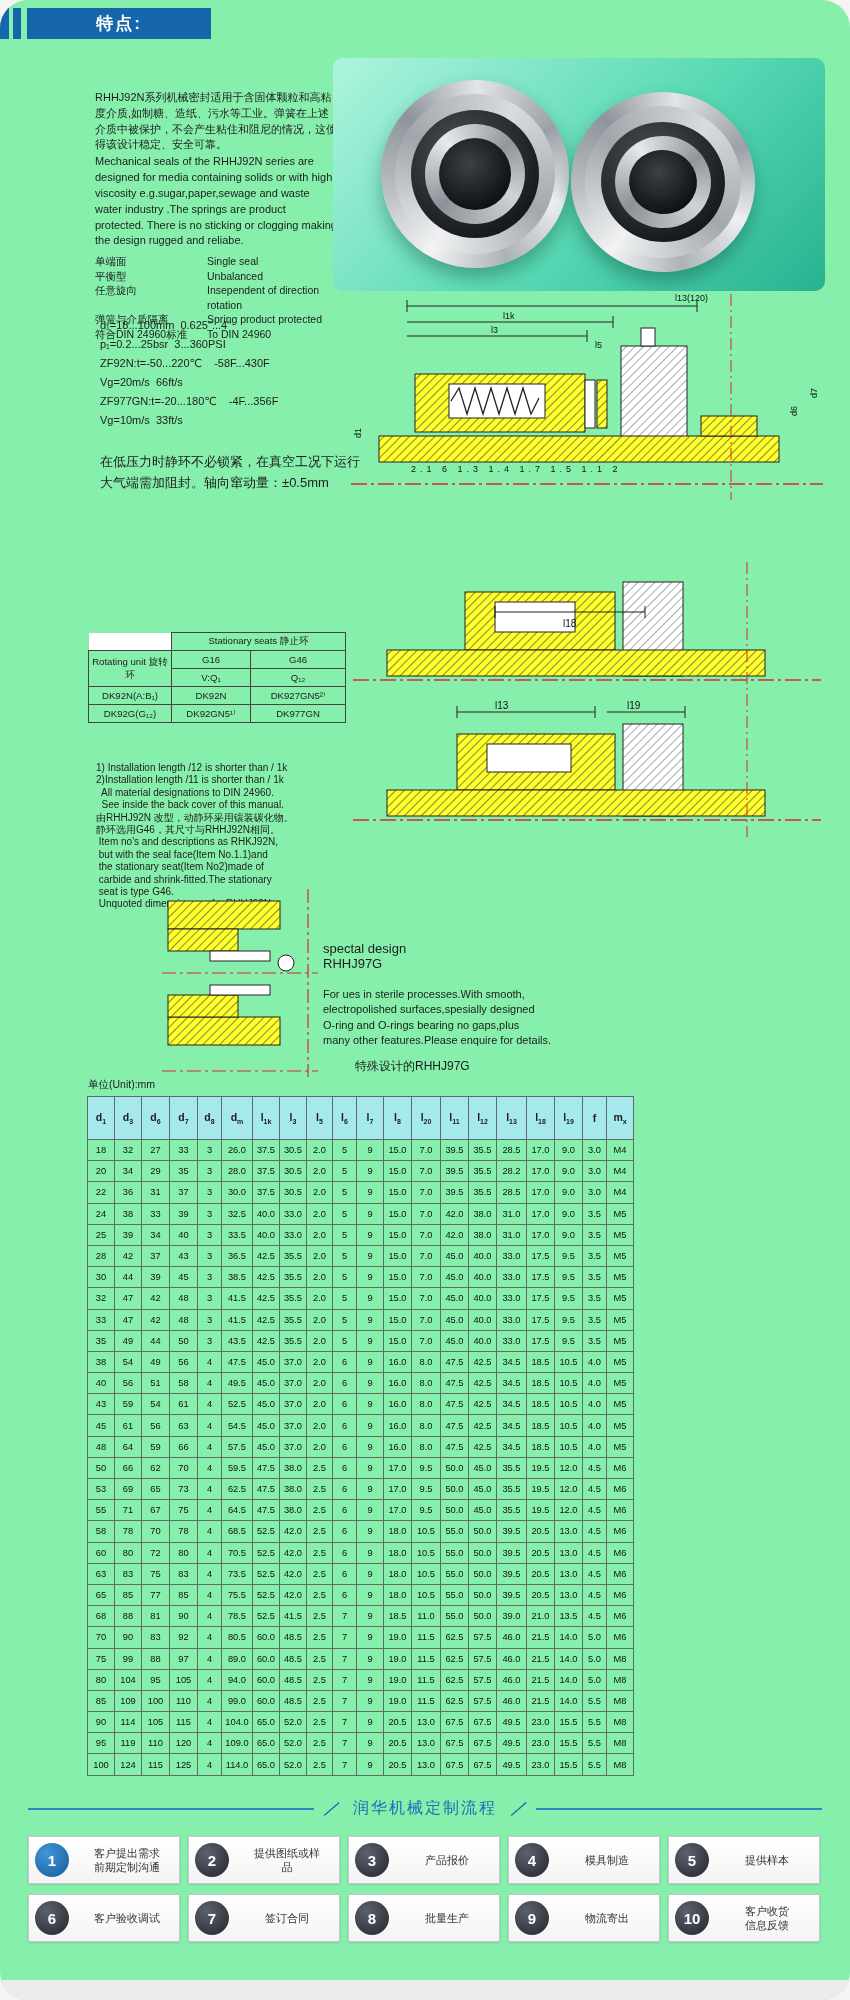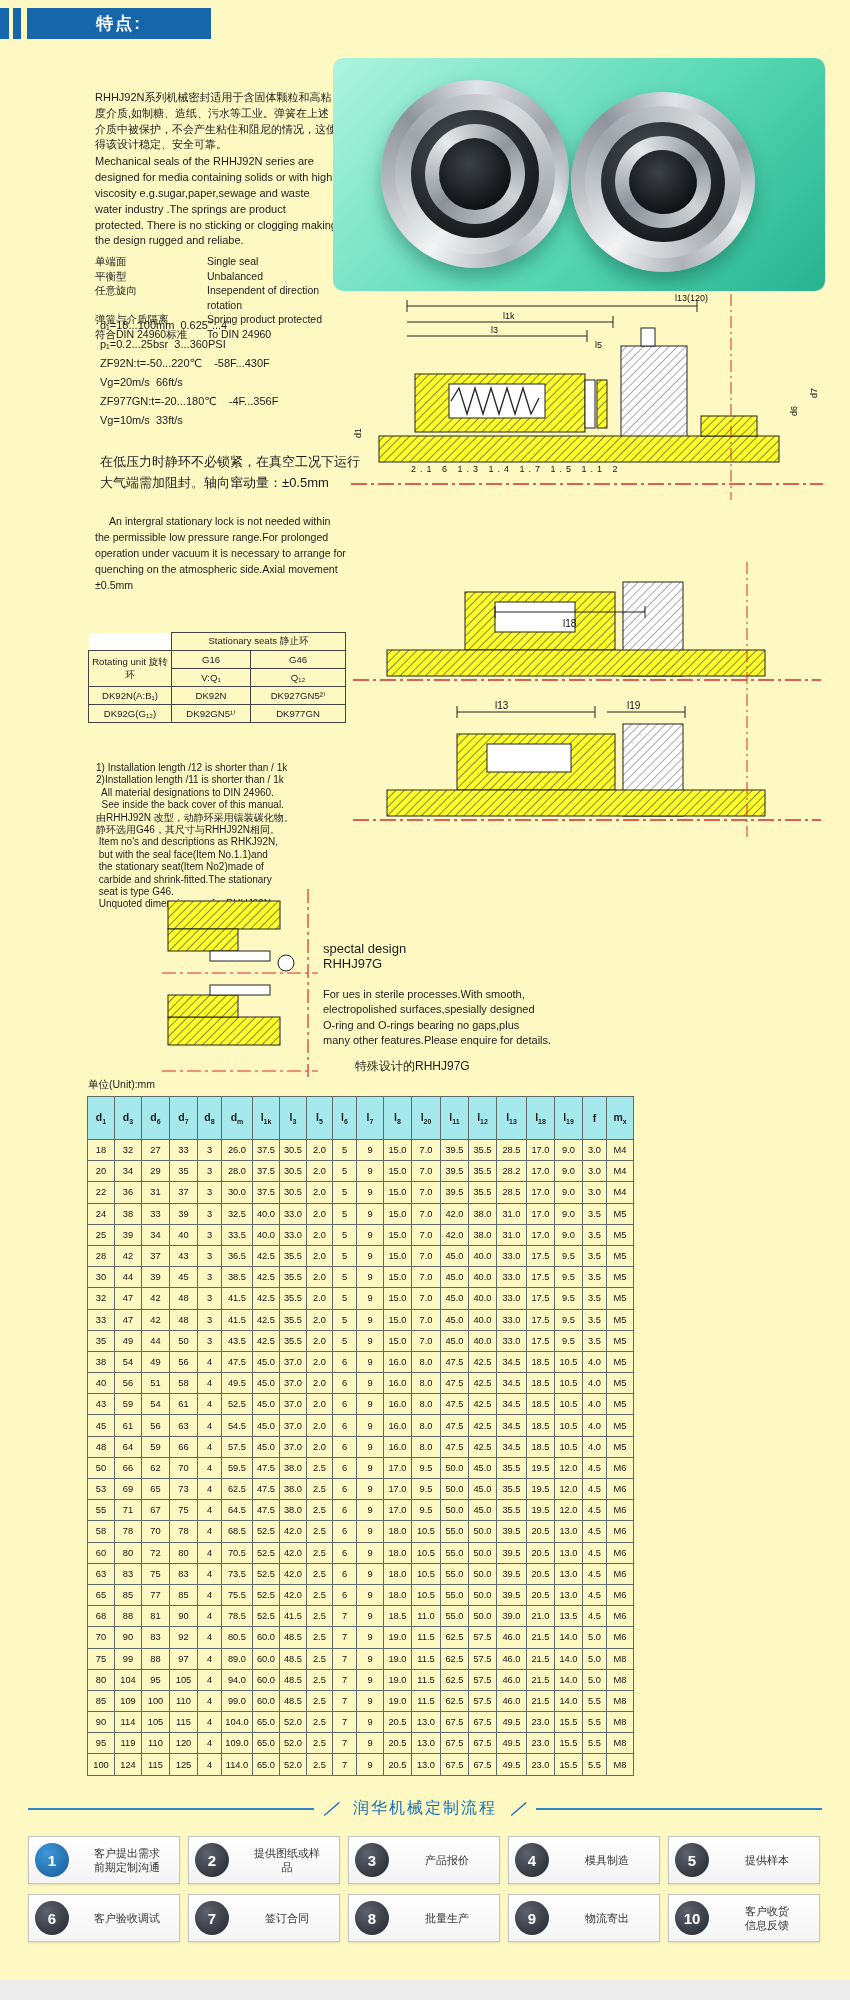--- a/index.html
+++ b/index.html
@@ -1,17 +1,17 @@
 <!DOCTYPE html>
 <html><head>
 <meta charset="utf-8">
 <style>
   html,body{margin:0;padding:0;background:#f4f4f4;}
-  .page{position:relative;width:850px;height:2000px;background:#fef9c3;margin:0 auto;overflow:hidden;
-        font-family:"Liberation Sans","DejaVu Sans",sans-serif;color:#1c1c1c;}
+  .page{position:relative;width:850px;height:2000px;background:#86efac;margin:0 auto;overflow:hidden;
+        font-family:"Liberation Sans","DejaVu Sans",sans-serif;color:#1c1c1c;border-radius:28px;}
   
   .hstripe{position:absolute;top:8px;height:31px;background:#1666ac;}
   .hbar{position:absolute;left:27px;top:8px;width:184px;height:31px;background:#1666ac;
         color:#fff;font-size:17px;font-weight:bold;display:flex;align-items:center;justify-content:center;letter-spacing:2px;}
   
   .intro{position:absolute;left:95px;top:90px;width:242px;font-size:11px;line-height:1.44;}
   .intro p{margin:0 0 1px 0;}
   .pairs{margin-top:5px;font-size:10.5px;line-height:1.38;}
   .pair-row{display:flex;}
   .pair-cn{width:112px;flex:none;}
@@ -122,21 +122,20 @@
       <div class="ring-outer"></div>
         <div class="ring-face"></div>
         <div class="ring-mid"></div>
         <div class="ring-inner"></div>
         <div class="ring-hole"></div>
     </div>
   </div>
 
   <div class="spec-lines"><div>d₁=18...100mm  0.625"...4"</div><div>p₁=0.2...25bsr  3...360PSI</div><div>ZF92N:t=-50...220℃    -58F...430F</div><div>Vg=20m/s  66ft/s</div><div>ZF977GN:t=-20...180℃    -4F...356F</div><div>Vg=10m/s  33ft/s</div></div>
   <div class="note-cn">在低压力时静环不必锁紧，在真空工况下运行大气端需加阻封。轴向窜动量：±0.5mm</div>
-  <div class="note-en">An intergral stationary lock is not needed within the permissible low pressure range.For prolonged operation under vacuum it is necessary to arrange for quenching on the atmospheric side.Axial movement ±0.5mm</div>
 
   <svg class="draw" style="left:345px;top:288px;" width="485" height="218" viewBox="0 0 485 218">
     <defs>
       <pattern id="hy" width="6" height="6" patternUnits="userSpaceOnUse" patternTransform="rotate(45)">
         <rect width="6" height="6" fill="#ffff2a"></rect>
           <line x1="0" y1="0" x2="0" y2="6" stroke="#444" stroke-width="1.3"></line>
       </pattern>
       <pattern id="hw" width="6" height="6" patternUnits="userSpaceOnUse" patternTransform="rotate(45)">
         <rect width="6" height="6" fill="#ffffff"></rect>
           <line x1="0" y1="0" x2="0" y2="6" stroke="#555" stroke-width="1"></line>

